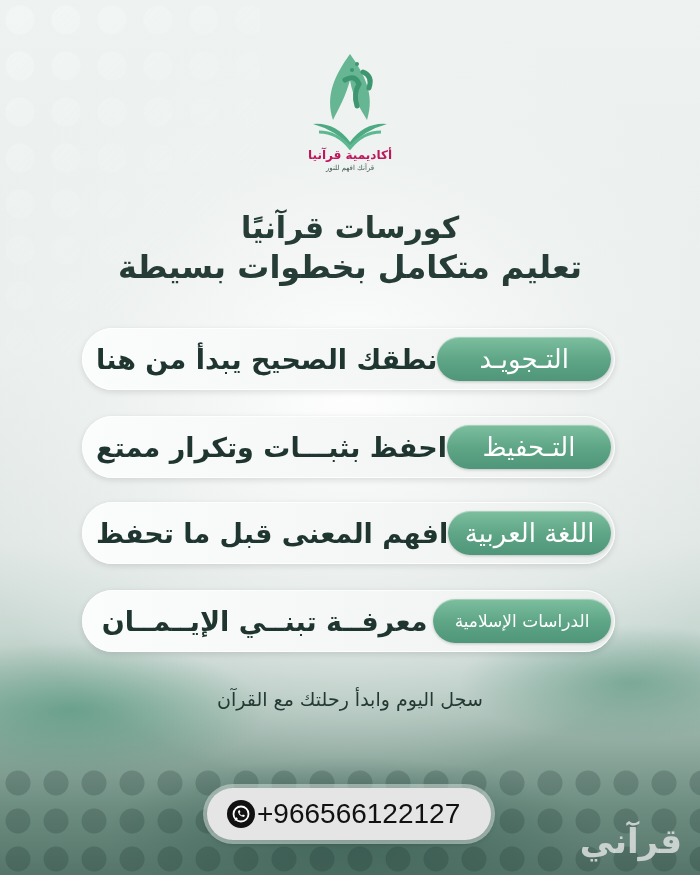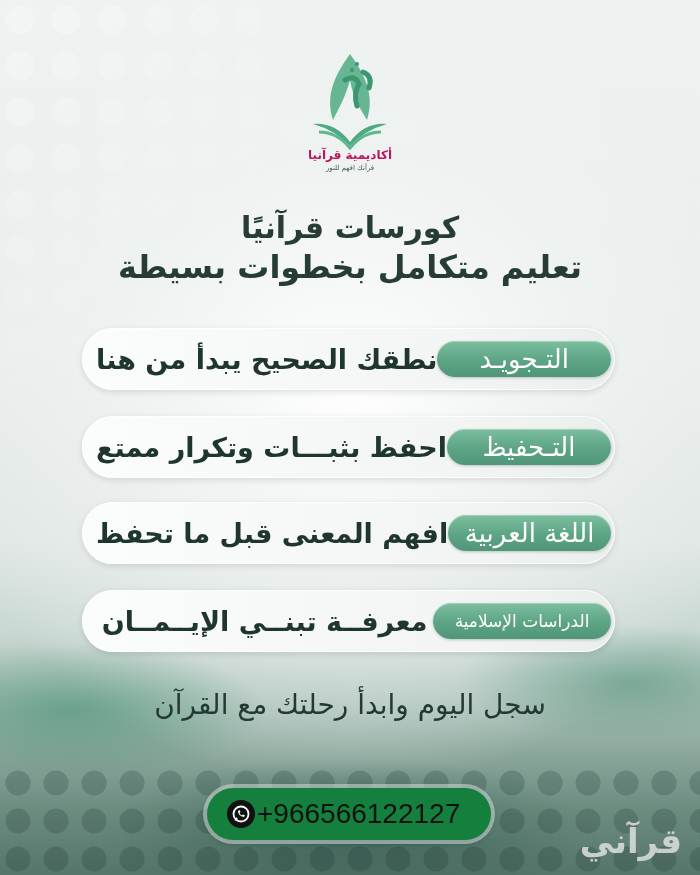--- a/index.html
+++ b/index.html
@@ -52,43 +52,43 @@
 
   
   .course {
     position: absolute; left: 82px; width: 533px; height: 62px;
     border-radius: 31px;
     background: linear-gradient(90deg, #fbfcfc 0%, #f3f5f4 70%, #e9eeec 100%);
     box-shadow: 0 2px 6px rgba(0,0,0,0.12), inset 0 0 0 1px rgba(255,255,255,0.8);
     display: flex; align-items: center; flex-direction: row;
   }
   .course-tag {
-    height: 36px; width: 178px; margin-right: 4px;
+    height: 44px; width: 178px; margin-right: 4px;
     border-radius: 27px;
     background: linear-gradient(180deg, #7cbf9f 0%, #5fa687 50%, #4f967a 100%);
     box-shadow: 0 1px 3px rgba(0,0,0,0.2), inset 0 1px 0 rgba(255,255,255,0.3);
     color: #ffffff; font-size: 26px;
     display: flex; align-items: center; justify-content: center;
     white-space: nowrap;
   }
   .course-tag.small { font-size: 17px; }
   .course-desc {
     flex: 1; text-align: center; font-size: 27px; color: #1f3530;
     white-space: nowrap; padding-left: 14px; font-weight: bold;
   }
 
   .cta {
     position: absolute; left: 0; right: 0; top: 688px; text-align: center;
-    font-size: 28px; color: #233a33;
+    font-size: 19px; color: #233a33;
   }
 
   .phone {
     position: absolute; left: 207px; top: 788px; width: 284px; height: 52px;
     border-radius: 26px;
-    background: #15803d;
+    background: #e5e5e5;
     box-shadow: 0 0 0 4px rgba(200,215,209,0.6), 0 2px 6px rgba(0,0,0,0.35);
     display: flex; align-items: center; direction: ltr; padding-left: 20px; box-sizing: border-box;
   }
   .wa-icon {
     width: 28px; height: 28px; border-radius: 50%; background: #111;
     display: flex; align-items: center; justify-content: center; margin-right: 2px;
   }
   .phone-number { font-size: 28px; color: #111; font-family: "Liberation Sans", sans-serif; letter-spacing: 0px; }
 
   .watermark {

